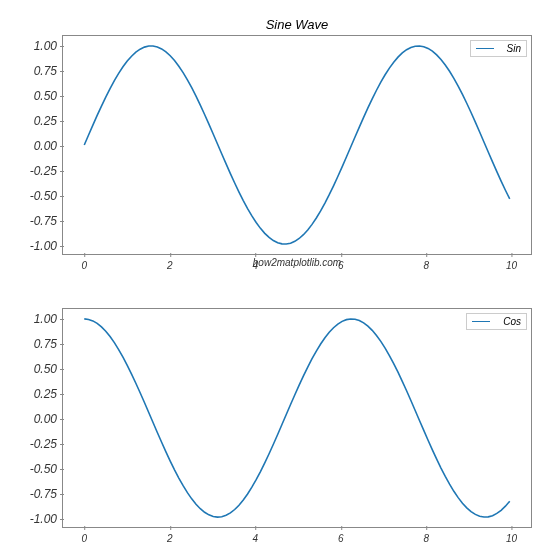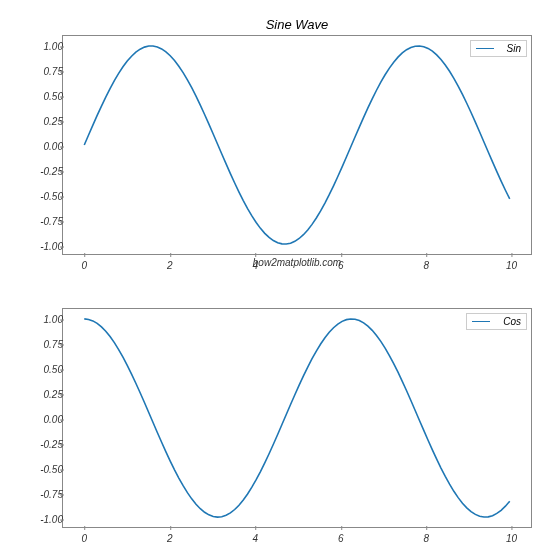--- a/index.html
+++ b/index.html
@@ -34,22 +34,23 @@
     top: 0; left: 0;
     width: 100%;
     height: 100%;
     border: 1px solid #888;
     box-sizing: border-box;
   }
   .tick-y {
     position: absolute;
     right: 100%;
     transform: translateY(-50%);
-    font-size: 10px;
+    font-size: 12px;
     color: #333;
+    padding-right: 6px;
     white-space: nowrap;
   }
   .tick-y::after {
     content: "";
     position: absolute;
     right: -1px;
     top: 50%;
     width: 4px;
     height: 1px;
     background: #888;

